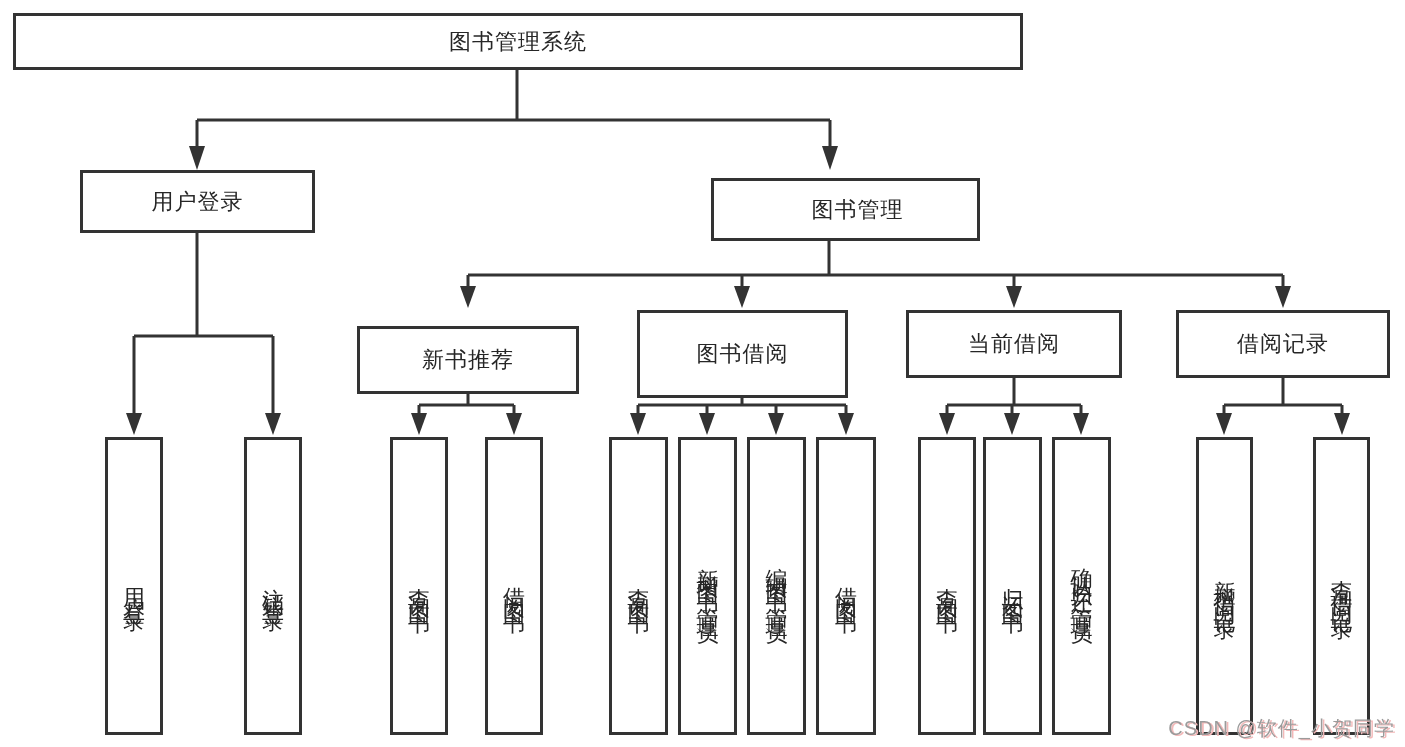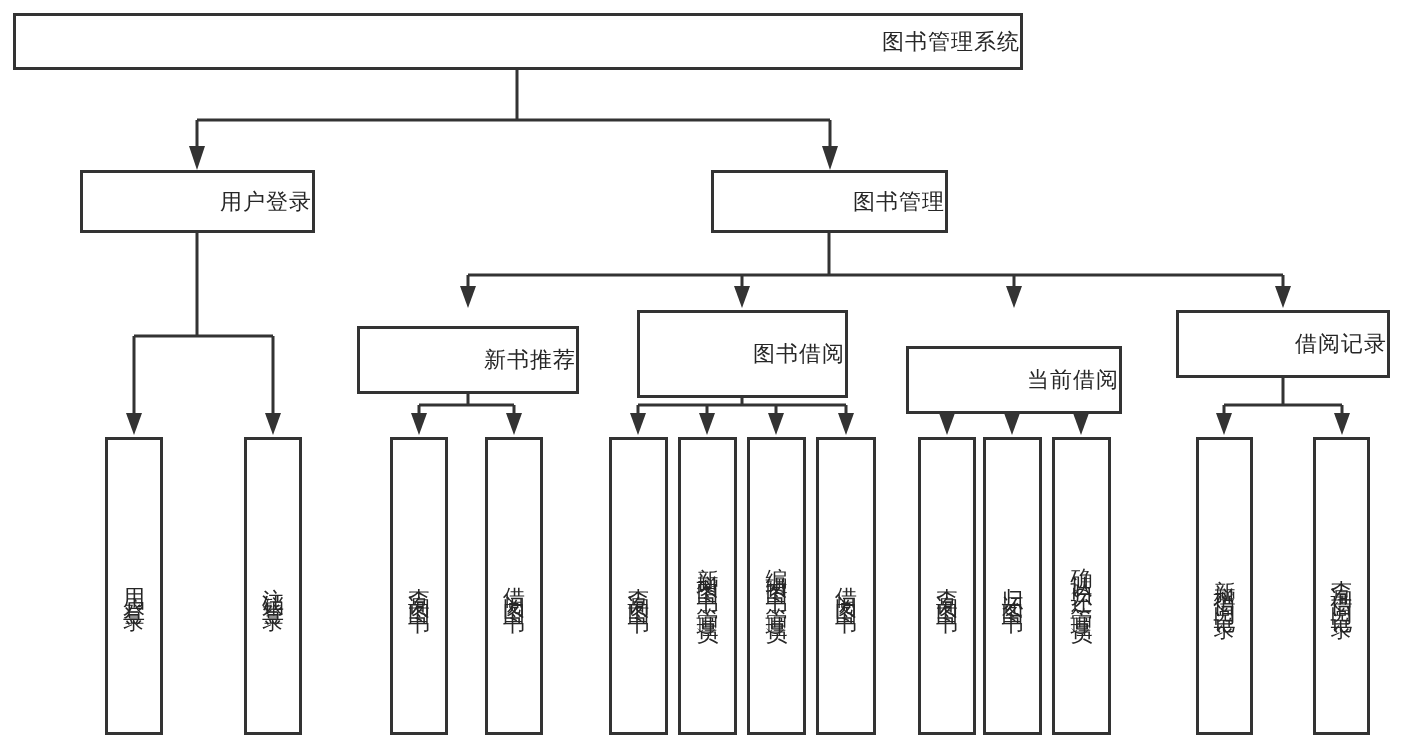--- a/index.html
+++ b/index.html
@@ -36,21 +36,21 @@
   svg.connectors polygon {
     fill: var(--line);
     stroke: none;
   }
   .hbox {
     position: absolute;
     background: var(--box-fill);
     border: 3px solid var(--line);
     display: flex;
     align-items: center;
-    justify-content: flex-end;
+    justify-content: center;
     font-size: 22px;
     color: var(--text);
     letter-spacing: 1px;
     white-space: nowrap;
   }
   .vbox {
     position: absolute;
     top: 437px;
     height: 298px;
     background: var(--box-fill);
@@ -135,31 +135,31 @@
     </g>
   </svg>
 
   <div class="hbox" style="left:13px; top:13px; width:1010px; height:57px;">
     <span>图书管理系统</span>
   </div>
 
   <div class="hbox" style="left:80px; top:170px; width:235px; height:63px;">
     <span>用户登录</span>
   </div>
-  <div class="hbox" style="left:711px; top:170px; width:237px; height:63px;padding-left:24px;">
+  <div class="hbox" style="left:711px; top:178px; width:269px; height:63px;padding-left:24px;">
     <span>图书管理</span>
   </div>
 
   <div class="hbox" style="left:357px; top:326px; width:222px; height:68px;">
     <span>新书推荐</span>
   </div>
   <div class="hbox" style="left:637px; top:310px; width:211px; height:88px;">
     <span>图书借阅</span>
   </div>
-  <div class="hbox" style="left:906px; top:310px; width:216px; height:68px;margin-top:36px;">
+  <div class="hbox" style="left:906px; top:310px; width:216px; height:68px;">
     <span>当前借阅</span>
   </div>
   <div class="hbox" style="left:1176px; top:310px; width:214px; height:68px;">
     <span>借阅记录</span>
   </div>
 
   <div class="vbox" style="left:105px; width:58px;">
     <span class="vtext">用户登录</span>
   </div>
   <div class="vbox" style="left:244px; width:58px;">
@@ -196,14 +196,15 @@
     <span class="vtext">确认归还（管理员）</span>
   </div>
 
   <div class="vbox" style="left:1196px; width:57px;">
     <span class="vtext">新增借阅记录</span>
   </div>
   <div class="vbox" style="left:1313px; width:57px;">
     <span class="vtext">查询借阅记录</span>
   </div>
 
+  <div class="watermark">CSDN @软件_小贺同学</div>
 
 </div>
 
 </body></html>

